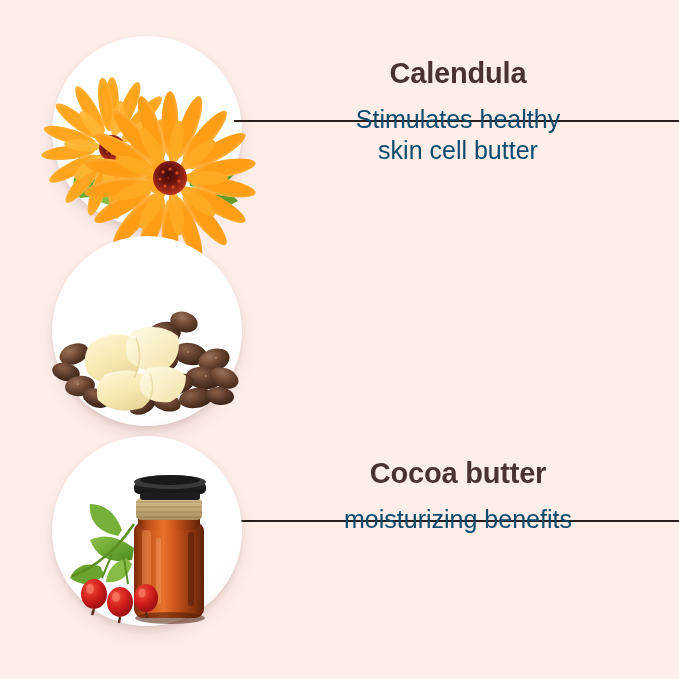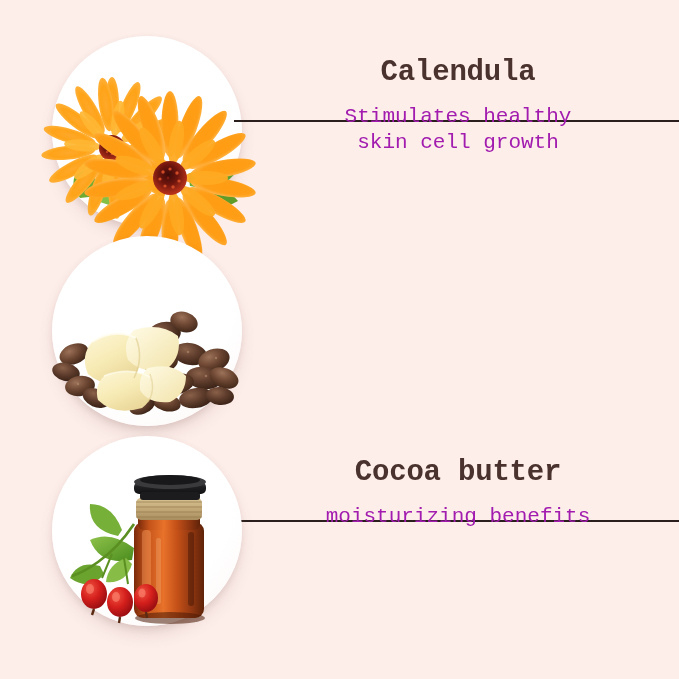--- a/index.html
+++ b/index.html
@@ -3,21 +3,21 @@
 <meta charset="utf-8">
 <style>
   html,body{margin:0;padding:0;}
   body{
     width:679px;height:679px;
     background:#fdeeea;
     font-family:"Liberation Sans", sans-serif;
     overflow:hidden;
     position:relative;
   }
-  .stage{position:absolute;inset:0;font-family:Liberation Mono, monospace;}
+  .stage{position:absolute;inset:0;}
 
   
   .row{position:absolute;left:0;width:679px;height:215px;}
   #row-0{top:22px;}
   #row-1{top:222px;}
   #row-2{top:422px;}
 
   
   .media-wrap{position:absolute;left:52px;top:14px;width:190px;height:190px;}
   .circle{
@@ -34,21 +34,21 @@
 
   
   .text-col{position:absolute;left:248px;width:420px;text-align:center;}
   #text-0{top:36px;}
   #text-1{top:236px;text-align:center;}
   .title{
     font-size:29px;font-weight:bold;color:#4a322e;
     letter-spacing:-.2px;line-height:1.05;margin:0 0 16px 0;
   }
   .desc{
-    font-size:21px;color:#a21caf;line-height:1.22;margin:0;font-weight:400;
+    font-size:25px;color:#0c4a6e;line-height:1.22;margin:0;font-weight:400;
   }
   .desc span{display:block;}
 </style>
 </head>
 <body>
 
 <div class="stage">
 
   <div class="row" id="row-0">
 
@@ -177,21 +177,21 @@
         </g>
       </svg>
     </div>
 
     <div class="rule" id="rule-0"></div>
 
     <div class="text-col" id="text-0">
       <p class="title">Calendula</p>
       <p class="desc">
         <span>Stimulates healthy</span>
-        <span>skin cell growth</span>
+        <span>skin cell butter</span>
       </p>
     </div>
   </div>
 
   <div class="row" id="row-1">
 
     <div class="media-wrap">
       <div class="circle"></div>
       <svg class="art" viewBox="0 0 220 215">
         <defs>

